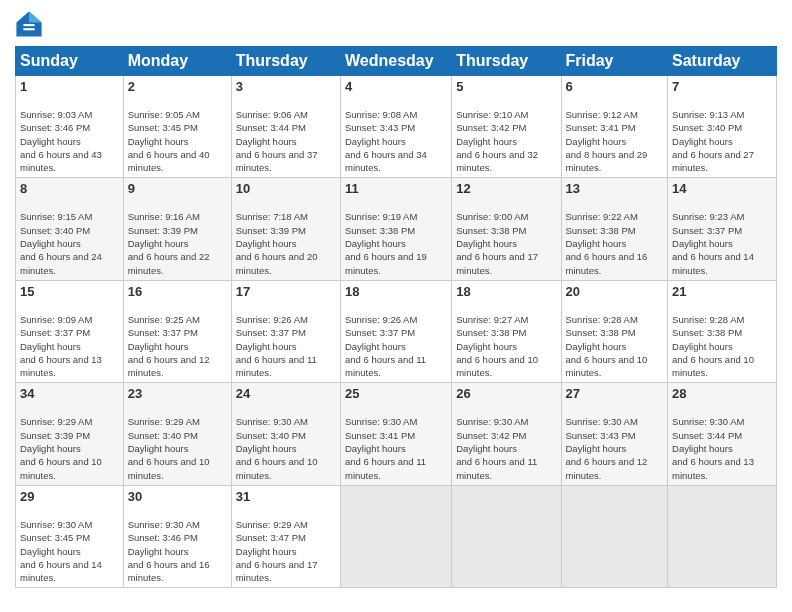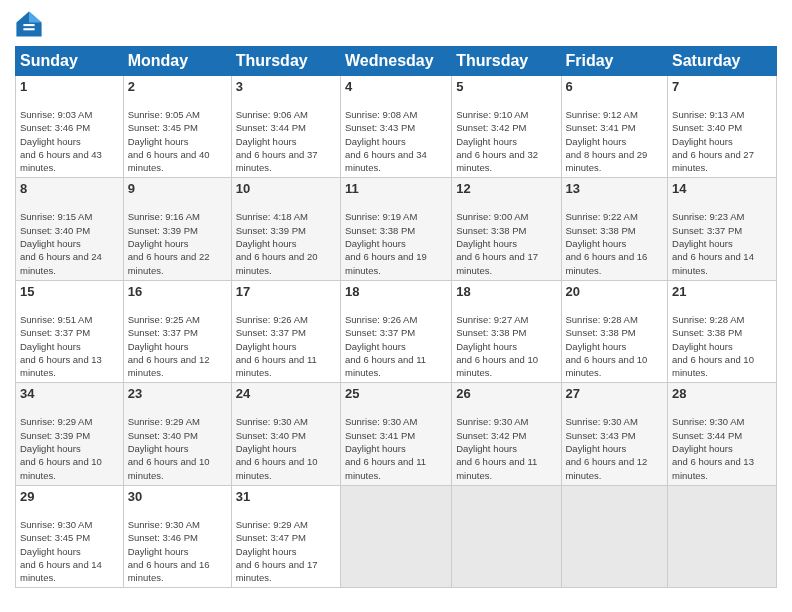--- a/index.html
+++ b/index.html
@@ -163,21 +163,21 @@
           <td>
             <span class="day-num">8</span>
             <div class="day-info"><span>Sunrise: 9:15 AM</span><br><span>Sunset: 3:40 PM</span><br><span>Daylight hours</span><br><span>and 6 hours and 24 minutes.</span></div>
           </td>
           <td>
             <span class="day-num">9</span>
             <div class="day-info"><span>Sunrise: 9:16 AM</span><br><span>Sunset: 3:39 PM</span><br><span>Daylight hours</span><br><span>and 6 hours and 22 minutes.</span></div>
           </td>
           <td>
             <span class="day-num">10</span>
-            <div class="day-info"><span>Sunrise: 4:18 AM</span><br><span>Sunset: 3:39 PM</span><br><span>Daylight hours</span><br><span>and 6 hours and 20 minutes.</span></div>
+            <div class="day-info"><span>Sunrise: 7:18 AM</span><br><span>Sunset: 3:39 PM</span><br><span>Daylight hours</span><br><span>and 6 hours and 20 minutes.</span></div>
           </td>
           <td>
             <span class="day-num">11</span>
             <div class="day-info"><span>Sunrise: 9:19 AM</span><br><span>Sunset: 3:38 PM</span><br><span>Daylight hours</span><br><span>and 6 hours and 19 minutes.</span></div>
           </td>
           <td>
             <span class="day-num">12</span>
             <div class="day-info"><span>Sunrise: 9:00 AM</span><br><span>Sunset: 3:38 PM</span><br><span>Daylight hours</span><br><span>and 6 hours and 17 minutes.</span></div>
           </td>
           <td>
@@ -185,21 +185,21 @@
             <div class="day-info"><span>Sunrise: 9:22 AM</span><br><span>Sunset: 3:38 PM</span><br><span>Daylight hours</span><br><span>and 6 hours and 16 minutes.</span></div>
           </td>
           <td>
             <span class="day-num">14</span>
             <div class="day-info"><span>Sunrise: 9:23 AM</span><br><span>Sunset: 3:37 PM</span><br><span>Daylight hours</span><br><span>and 6 hours and 14 minutes.</span></div>
           </td>
         </tr>
         <tr>
           <td>
             <span class="day-num">15</span>
-            <div class="day-info"><span>Sunrise: 9:51 AM</span><br><span>Sunset: 3:37 PM</span><br><span>Daylight hours</span><br><span>and 6 hours and 13 minutes.</span></div>
+            <div class="day-info"><span>Sunrise: 9:09 AM</span><br><span>Sunset: 3:37 PM</span><br><span>Daylight hours</span><br><span>and 6 hours and 13 minutes.</span></div>
           </td>
           <td>
             <span class="day-num">16</span>
             <div class="day-info"><span>Sunrise: 9:25 AM</span><br><span>Sunset: 3:37 PM</span><br><span>Daylight hours</span><br><span>and 6 hours and 12 minutes.</span></div>
           </td>
           <td>
             <span class="day-num">17</span>
             <div class="day-info"><span>Sunrise: 9:26 AM</span><br><span>Sunset: 3:37 PM</span><br><span>Daylight hours</span><br><span>and 6 hours and 11 minutes.</span></div>
           </td>
           <td>

